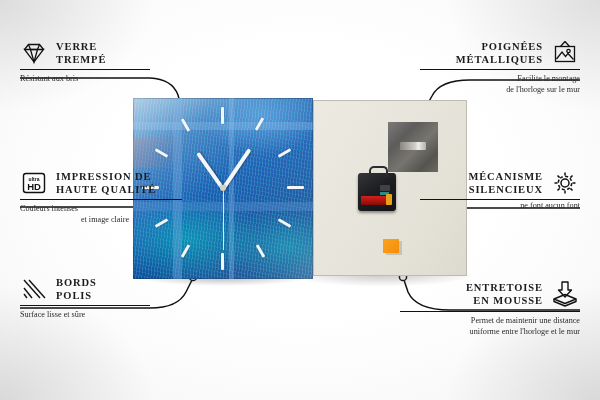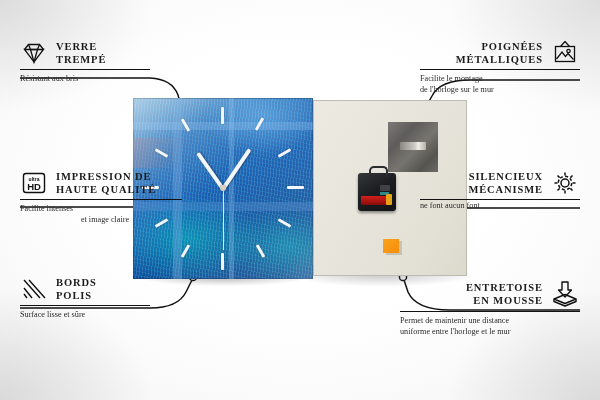--- a/index.html
+++ b/index.html
@@ -105,21 +105,21 @@
     font-size:10.5px;font-weight:bold;letter-spacing:.9px;color:#1b1b1b;
     line-height:13px;text-transform:uppercase;white-space:nowrap;
   }
   .co-rule{height:1.4px;background:#111;margin-top:3px;}
   .co-sub{
     font-size:8.2px;color:#2a2a2a;line-height:11px;margin-top:3px;white-space:nowrap;
   }
   .left .co-title{text-align:left;}
   .right .co-head{justify-content:flex-end;gap:7px;}
   .right .co-title{text-align:right;}
-  .right .co-sub{text-align:left;}
+  .right .co-sub{text-align:right;}
   .icon{flex:0 0 auto;display:block;}
   svg.lines{position:absolute;left:0;top:0;width:600px;height:400px;pointer-events:none;}
 </style>
 </head>
 <body>
 
 <div id="stage">
   <div class="corner-shade cs-tl"></div>
   <div class="corner-shade cs-tr"></div>
   <div class="corner-shade cs-bl"></div>
@@ -215,21 +215,21 @@
         <rect x="3.5" y="2.5" width="21" height="19" rx="2.5" fill="none" stroke="#111" stroke-width="1.4"></rect>
         <text x="14" y="10.2" font-family="Liberation Sans, sans-serif" font-size="5" font-weight="bold" fill="#111" text-anchor="middle">ultra</text>
         <text x="14" y="18.6" font-family="Liberation Sans, sans-serif" font-size="9.5" font-weight="bold" fill="#111" text-anchor="middle">HD</text>
       </svg>
       <div>
         <div class="co-title">IMPRESSION DE</div>
         <div class="co-title">HAUTE QUALITÉ</div>
       </div>
     </div>
     <div class="co-rule" style="width:162px;"></div>
-    <div class="co-sub">Facilite intenses</div>
+    <div class="co-sub">Couleurs intenses</div>
     <div class="co-sub" style="margin-top:0;text-align:center;">et image claire</div>
   </div>
 
   <div class="callout left" style="left:20px;top:276px;width:150px;">
     <div class="co-head">
       <svg class="icon" width="28" height="24" viewBox="0 0 28 24">
         <g fill="none" stroke="#111" stroke-width="1.4">
           <path d="M4,3 L20,21"></path>
           <path d="M9,3 L25,21"></path>
           <path d="M4,11 L12,21"></path>
@@ -261,22 +261,22 @@
       </svg>
     </div>
     <div class="co-rule" style="width:160px;"></div>
     <div class="co-sub">Facilite le montage</div>
     <div class="co-sub" style="margin-top:0;">de l'horloge sur le mur</div>
   </div>
 
   <div class="callout right" style="right:20px;top:170px;width:160px;">
     <div class="co-head">
       <div>
+        <div class="co-title">MÉCANISME</div>
         <div class="co-title">SILENCIEUX</div>
-        <div class="co-title">MÉCANISME</div>
       </div>
       <svg class="icon" width="30" height="26" viewBox="0 0 30 26">
         <g fill="none" stroke="#111" stroke-width="1.5">
           <circle cx="15" cy="13" r="4"></circle>
           <path d="M15,2.5 L15,5.5 M15,20.5 L15,23.5 M4.5,13 L7.5,13 M22.5,13 L25.5,13
                    M7.5,5.5 L9.6,7.6 M20.4,18.4 L22.5,20.5 M7.5,20.5 L9.6,18.4 M20.4,7.6 L22.5,5.5"></path>
           <path d="M10.2,8.2 A7,7 0 0 1 19.8,8.2 A7,7 0 0 1 19.8,17.8 A7,7 0 0 1 10.2,17.8 A7,7 0 0 1 10.2,8.2" stroke-dasharray="3 2.2"></path>
         </g>
       </svg>
     </div>

